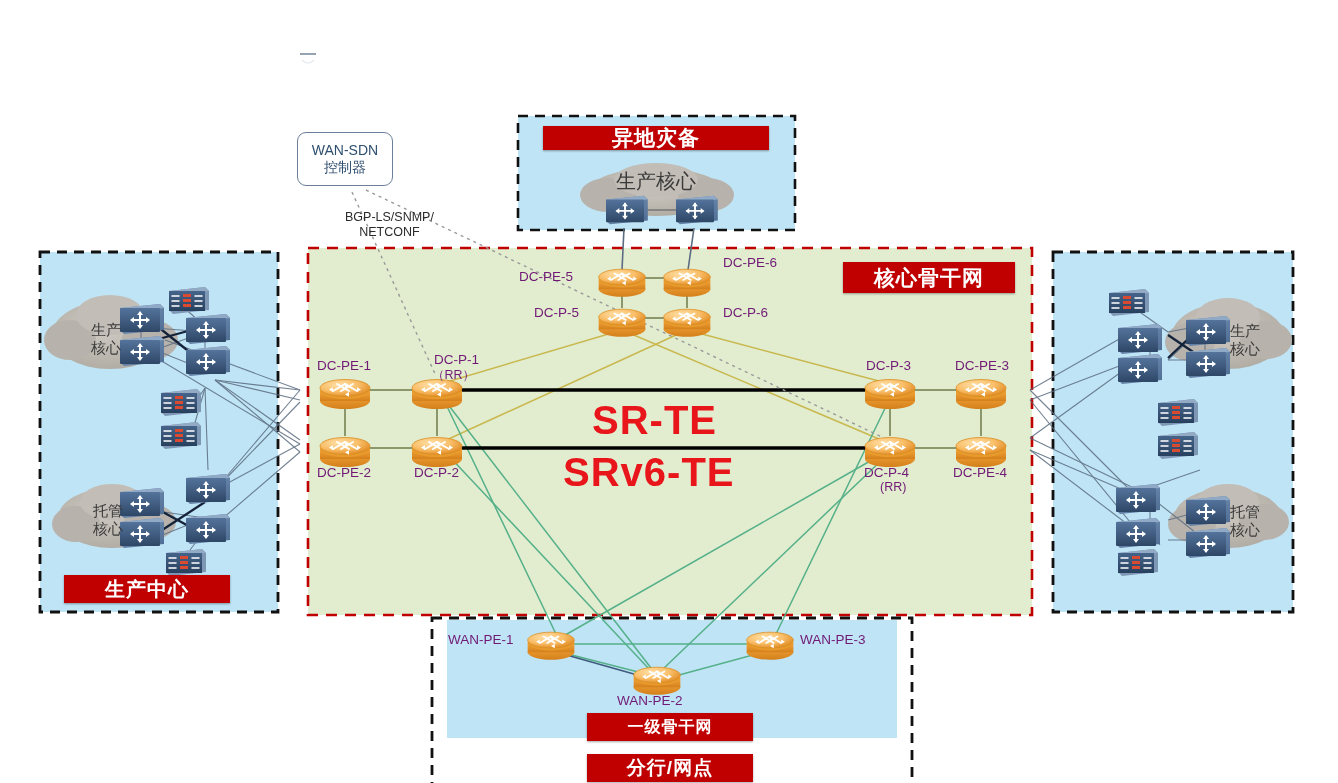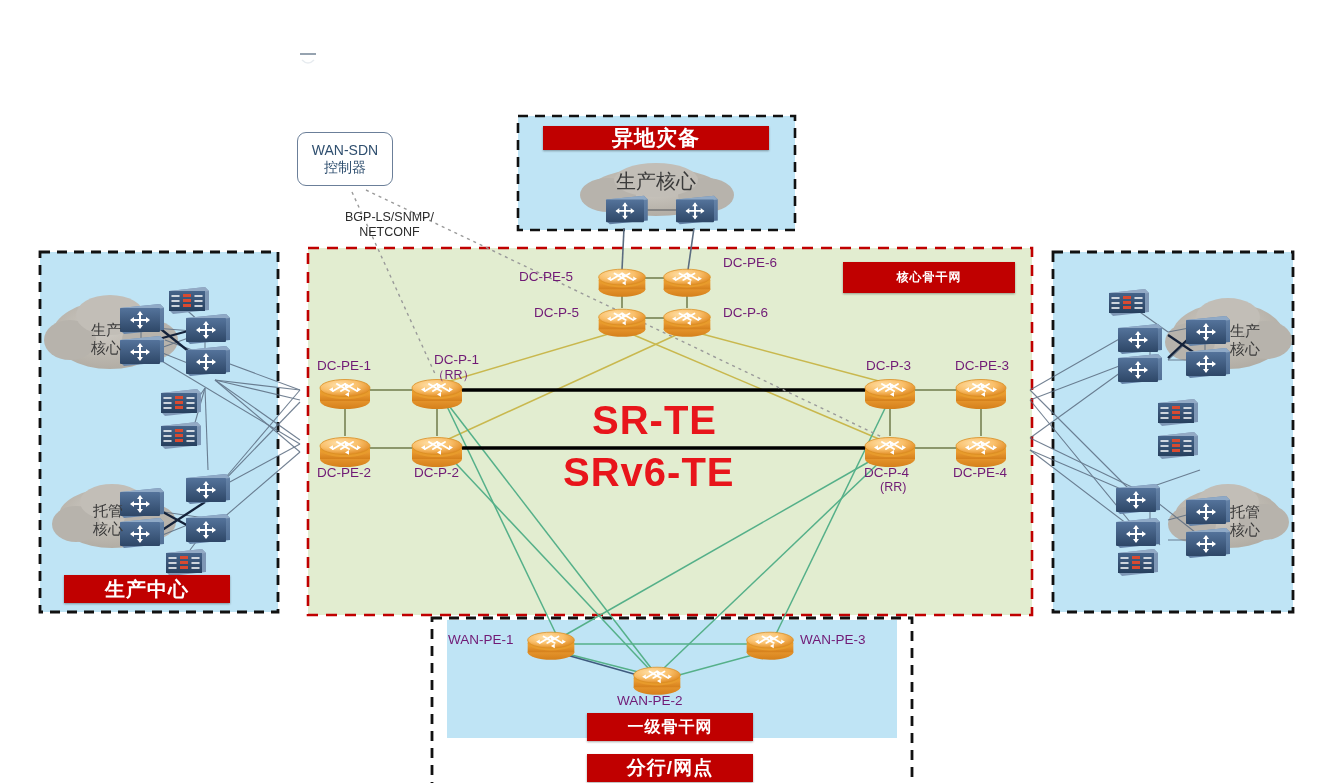--- a/index.html
+++ b/index.html
@@ -345,21 +345,21 @@
   <div class="ctrl-box" style="left:297px;top:92px;width:94px;height:52px;">
     <span>WAN-SDN</span>
     <span>控制器</span>
   </div>
 
   <div class="proto-text" style="left:345px;top:170px;">
     <div>BGP-LS/SNMP/</div>
     <div>NETCONF</div>
   </div>
 
-  <div class="red-label" style="left:843px;top:222px;width:172px;height:31px;font-size:12px;">核心骨干网</div>
+  <div class="red-label" style="left:843px;top:222px;width:172px;height:31px;font-size:21px;">核心骨干网</div>
 
   <div class="red-label" style="left:543px;top:86px;width:226px;height:24px;font-size:21px;">异地灾备</div>
 
   <div class="red-label" style="left:64px;top:535px;width:166px;height:28px;font-size:20px;">生产中心</div>
 
 
   <div class="red-label" style="left:587px;top:673px;width:166px;height:28px;font-size:16px;">一级骨干网</div>
 
   <div class="red-label" style="left:587px;top:714px;width:166px;height:28px;font-size:19px;">分行/网点</div>
 

